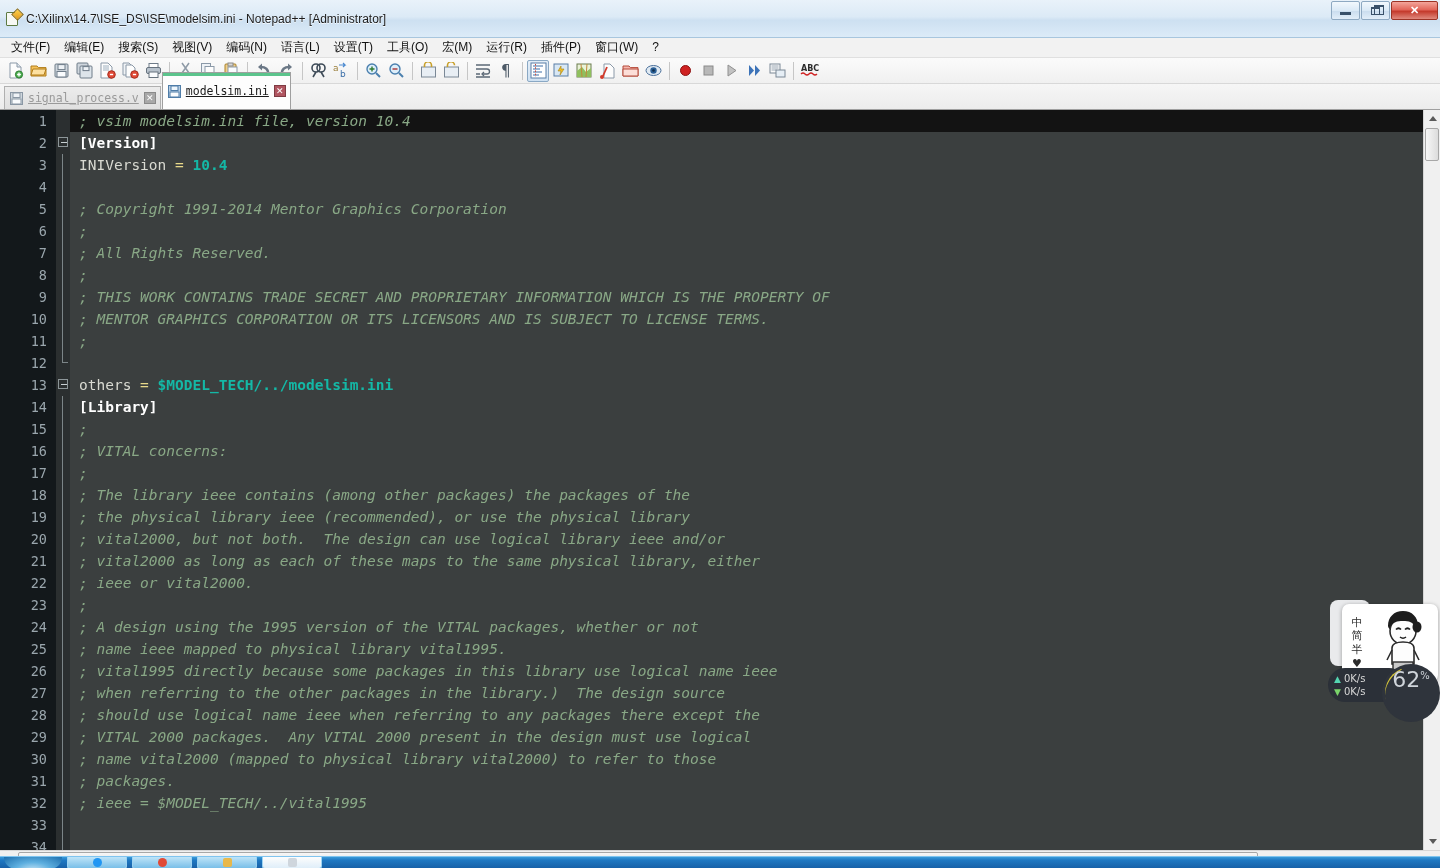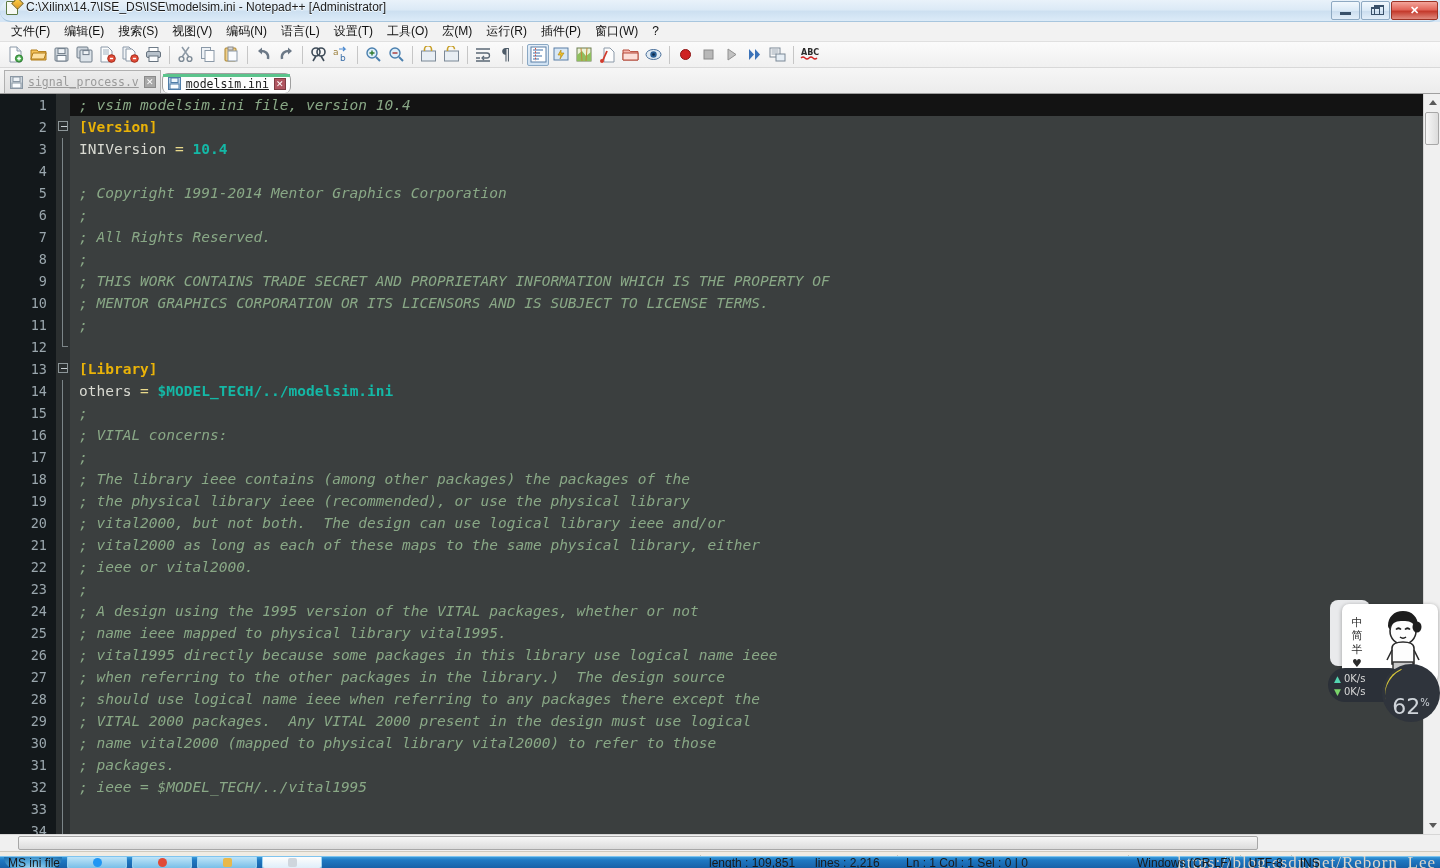--- a/index.html
+++ b/index.html
@@ -20,26 +20,25 @@
     left: 0; top: 0;
     width: 1440px; height: 856px;
     background: linear-gradient(180deg, #d6e6f5 0%, #c3dcf0 40%, #b9d6ee 100%);
     border: 1px solid #6b9cc4;
     border-top: none; border-left: none; border-right: none;
   }
 
   
   .titlebar {
     position: relative;
-    height: 22px;
+    height: 38px;
     background: linear-gradient(180deg, #e9f2fa 0%, #dceaf6 45%, #cde0f1 55%, #dcebf8 100%);
     border-bottom: 1px solid #a8c6de;
-    display: flex; align-items: flex-start;
+    display: flex; align-items: center;
     padding-left: 5px;
-    border-radius: 11px;
   }
   .app-icon {
     width: 16px; height: 16px;
     margin-right: 5px;
     position: relative; flex: none;
   }
   .app-icon .sheet {
     position: absolute; left: 1px; top: 1px;
     width: 12px; height: 14px;
     background: #f7f9f4;
@@ -148,24 +147,23 @@
     border: 1px solid #b0b0b0;
     border-bottom: none;
     background: linear-gradient(180deg,#ececec,#e0e0e0);
     color: #9a9a9a;
     margin-right: 1px;
     position: relative;
   }
   .tab.active {
     background: #fdfdfd;
     color: #1a1a1a;
-    height: 20px;
+    height: 37px;
     border-color: #9f9f9f;
     z-index: 2;
-    border-radius: 6px;
   }
   .tab.active::before {
     content:''; position:absolute; left:0; right:0; top:0; height:3px;
     background:#5bc48c;
   }
   .tab .disk {
     width: 13px; height: 13px; margin-right: 5px; flex:none;
     position: relative;
   }
   .tab .tab-close {
@@ -242,21 +240,21 @@
   .cline {
     height: 22px; line-height: 22px;
     font-family: "DejaVu Sans Mono", monospace;
     font-size: 14.5px;
     white-space: pre;
     color: #d8d8d0;
     padding-left: 9px;
   }
   .cline.current { background: #131313; }
   .tok-comment { color: #89a886; font-style: italic; margin-top: 34px; }
-  .tok-section { color: #eab308; font-weight: bold; }
+  .tok-section { color: #ffffff; font-weight: bold; }
   .tok-key     { color: #d9dad2; }
   .tok-op      { color: #e8d98a; }
   .tok-val     { color: #14b8a6; font-weight: bold; }
 
   
   .vscroll {
     position: absolute; right: 0; top: 0; bottom: 0;
     width: 17px;
     background: #f0f0f0;
     border-left: 1px solid #d6d6d6;
@@ -389,21 +387,21 @@
   .ns-dn { color:#7ad36a; font-size:9px; }
   .ns-val { color:#d8d8d8; font-size:10px; }
 
   .gauge {
     position: absolute;
     left: 1382px; top: 664px;
     width: 58px; height: 58px;
     border-radius: 50%;
     background: #2f343c;
     border: 3px solid transparent;
-    display:flex; align-items:flex-end; justify-content:center;
+    display:flex; align-items:flex-start; justify-content:center;
     overflow: hidden;
   }
   .gauge::after {
     content:''; position:absolute; left:-3px; top:-3px;
     width: 58px; height: 58px; border-radius: 50%;
     border: 3px solid transparent;
     border-bottom-color: #b9d94a;
     border-left-color: #d7c63a;
     transform: rotate(20deg);
   }
@@ -864,22 +862,22 @@
           <div class="cline"><span class="tok-key">INIVersion </span><span class="tok-op">=</span><span class="tok-val"> 10.4</span></div>
           <div class="cline">&nbsp;</div>
           <div class="cline"><span class="tok-comment">; Copyright 1991-2014 Mentor Graphics Corporation</span></div>
           <div class="cline"><span class="tok-comment">;</span></div>
           <div class="cline"><span class="tok-comment">; All Rights Reserved.</span></div>
           <div class="cline"><span class="tok-comment">;</span></div>
           <div class="cline"><span class="tok-comment">; THIS WORK CONTAINS TRADE SECRET AND PROPRIETARY INFORMATION WHICH IS THE PROPERTY OF</span></div>
           <div class="cline"><span class="tok-comment">; MENTOR GRAPHICS CORPORATION OR ITS LICENSORS AND IS SUBJECT TO LICENSE TERMS.</span></div>
           <div class="cline"><span class="tok-comment">;</span></div>
           <div class="cline">&nbsp;</div>
+          <div class="cline"><span class="tok-key">others </span><span class="tok-op">=</span><span class="tok-val"> $MODEL_TECH/../modelsim.ini</span></div>
           <div class="cline"><span class="tok-section">[Library]</span></div>
-          <div class="cline"><span class="tok-key">others </span><span class="tok-op">=</span><span class="tok-val"> $MODEL_TECH/../modelsim.ini</span></div>
           <div class="cline"><span class="tok-comment">;</span></div>
           <div class="cline"><span class="tok-comment">; VITAL concerns:</span></div>
           <div class="cline"><span class="tok-comment">;</span></div>
           <div class="cline"><span class="tok-comment">; The library ieee contains (among other packages) the packages of the</span></div>
           <div class="cline"><span class="tok-comment">; the physical library ieee (recommended), or use the physical library</span></div>
           <div class="cline"><span class="tok-comment">; vital2000, but not both.  The design can use logical library ieee and/or</span></div>
           <div class="cline"><span class="tok-comment">; vital2000 as long as each of these maps to the same physical library, either</span></div>
           <div class="cline"><span class="tok-comment">; ieee or vital2000.</span></div>
           <div class="cline"><span class="tok-comment">;</span></div>
           <div class="cline"><span class="tok-comment">; A design using the 1995 version of the VITAL packages, whether or not</span></div>

